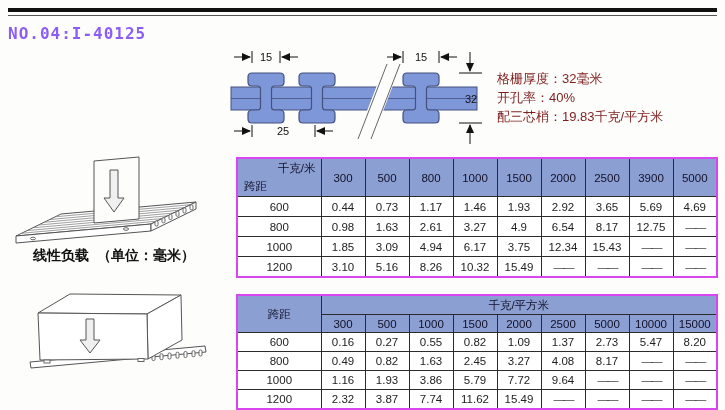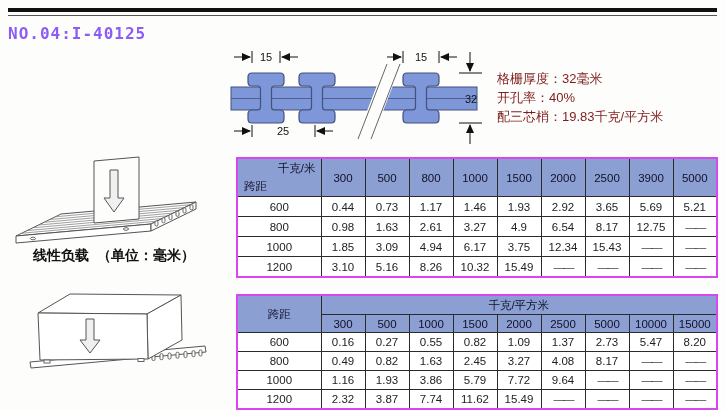--- a/index.html
+++ b/index.html
@@ -233,21 +233,21 @@
         <tr>
           <td>600</td>
           <td>0.44</td>
           <td>0.73</td>
           <td>1.17</td>
           <td>1.46</td>
           <td>1.93</td>
           <td>2.92</td>
           <td>3.65</td>
           <td>5.69</td>
-          <td>5.21</td>
+          <td>4.69</td>
         </tr>
         <tr>
           <td>800</td>
           <td>0.98</td>
           <td>1.63</td>
           <td>2.61</td>
           <td>3.27</td>
           <td>4.9</td>
           <td>6.54</td>
           <td>8.17</td>

